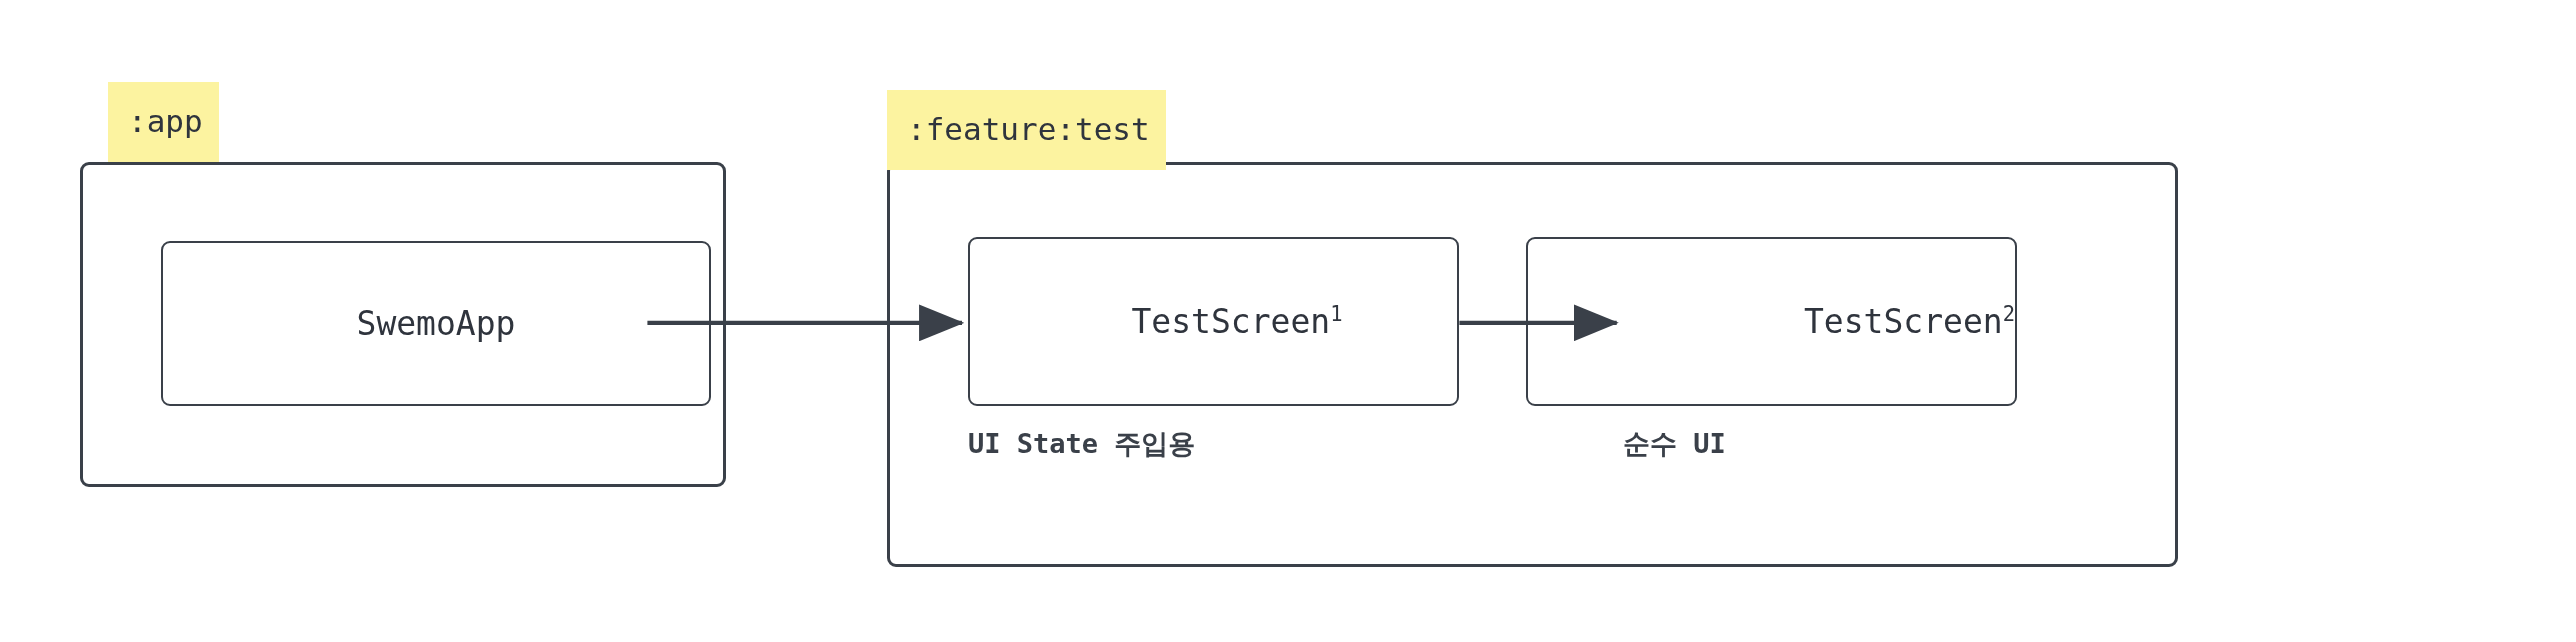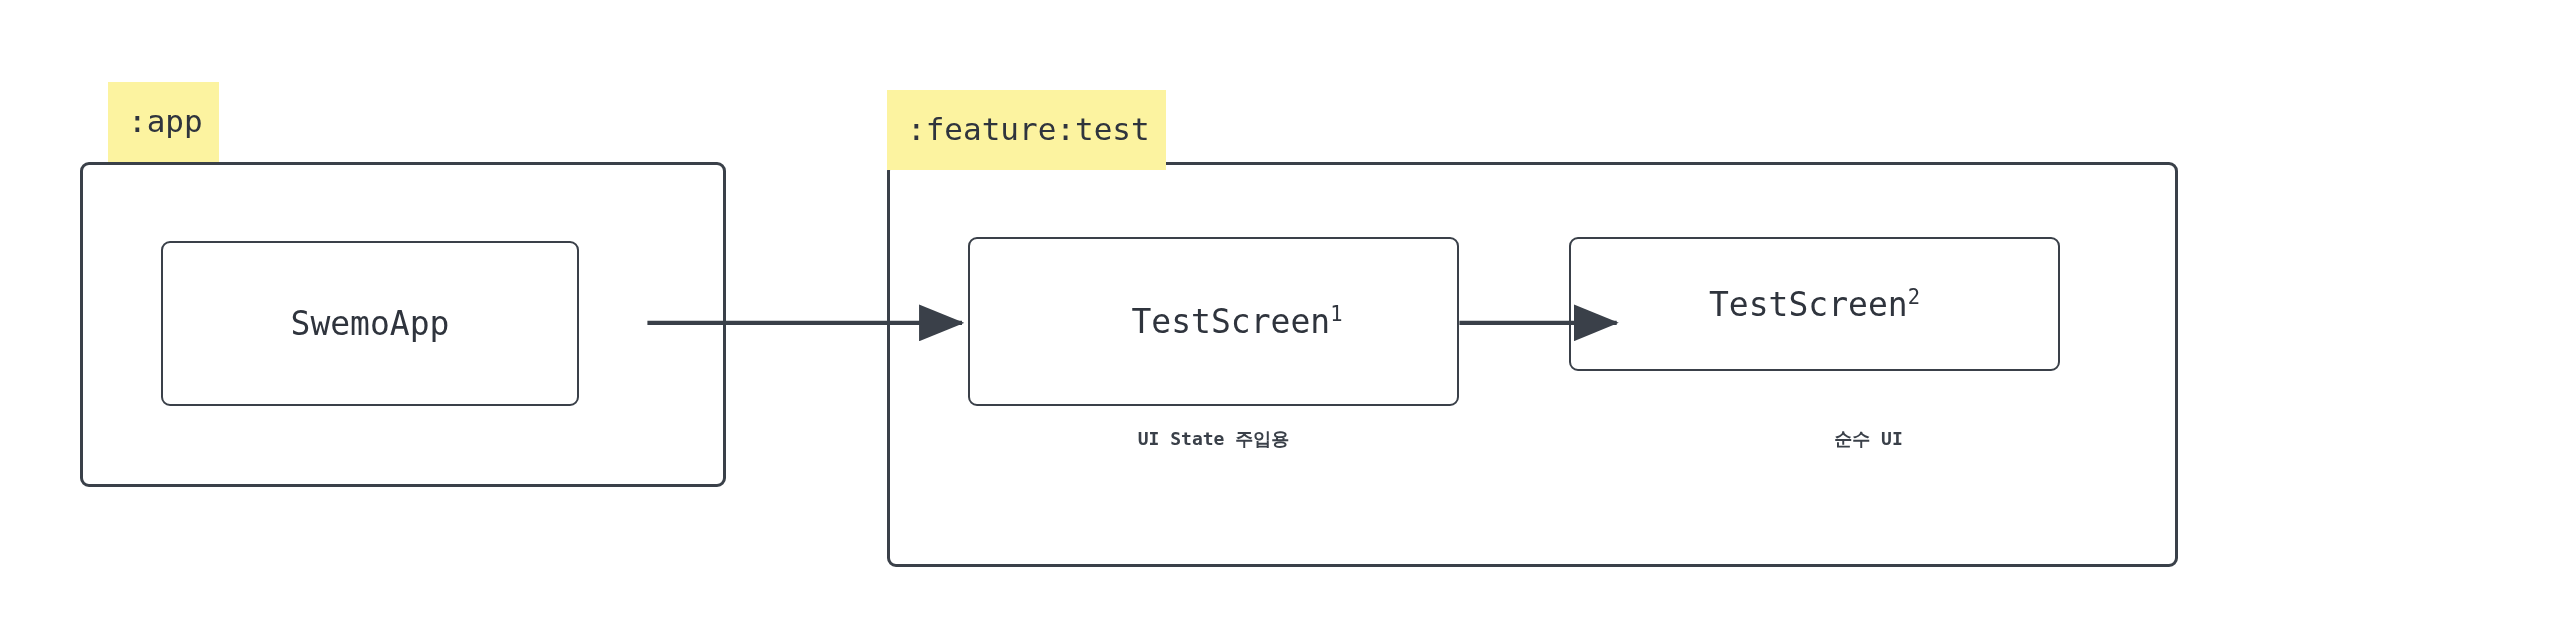--- a/index.html
+++ b/index.html
@@ -87,46 +87,46 @@
   }
   .node-label sup {
     font-size: 0.62em;
     vertical-align: super;
     line-height: 0;
   }
 
   #node-swemoapp {
     left: 161px;
     top: 241px;
-    width: 418px;
+    width: 550px;
     height: 165px;
   }
   #node-testscreen-1 {
     left: 968px;
     top: 237px;
     width: 491px;
     height: 169px;
     padding-left: 47px;
   }
   #node-testscreen-2 {
-    left: 1569px;
+    left: 1526px;
     top: 237px;
     width: 491px;
-    height: 134px;
+    height: 169px;
+    justify-content: flex-end;
   }
 
   
   .node-caption {
     position: absolute;
     font-family: "DejaVu Sans Mono", "Liberation Mono", monospace;
     font-weight: bold;
-    font-size: 18px;
+    font-size: 27px;
     color: #3a4049;
     white-space: nowrap;
-    text-align: center;
     line-height: 1;
   }
   #caption-testscreen-1 {
     left: 968px;
     top: 430px;
     width: 491px;
   }
   #caption-testscreen-2 {
     left: 1623px;
     top: 430px;

